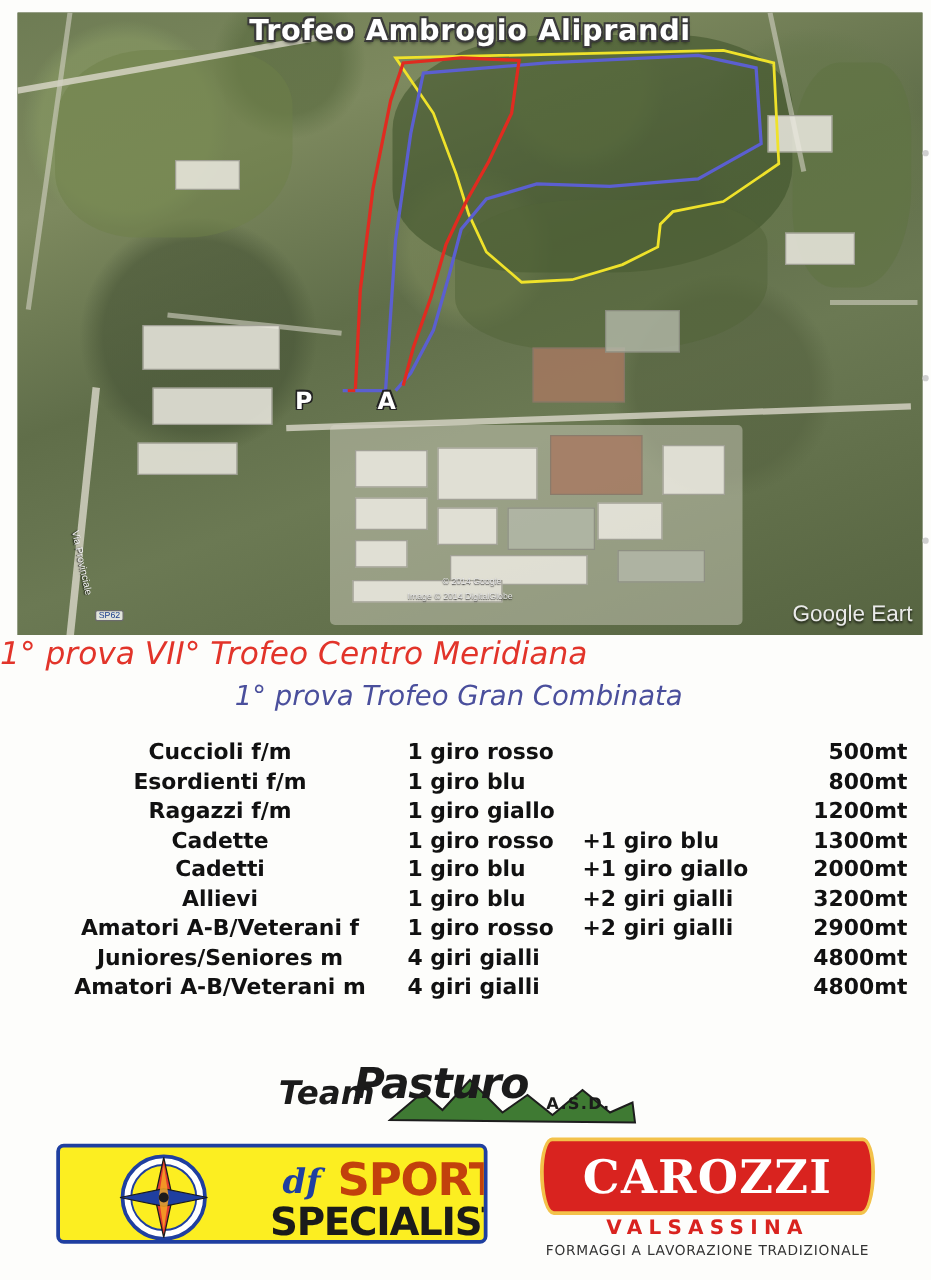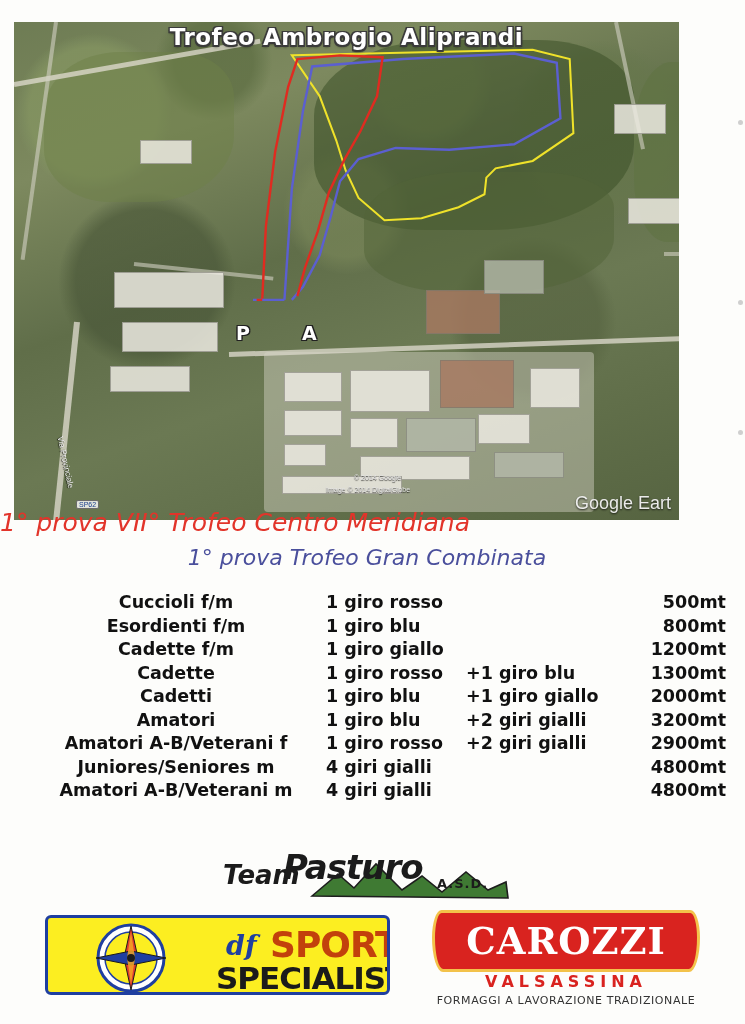--- a/index.html
+++ b/index.html
@@ -8,22 +8,22 @@
     width:745px; height:1024px;
     background:#fdfdfb;
     font-family:"Liberation Sans", sans-serif;
     overflow:hidden;
     position:relative;
   }
 
   
   .map-wrap {
     position:absolute;
-    left:14px; top:22px;
-    width:665px; height:498px;
+    left:14px; top:10px;
+    width:724px; height:498px;
     overflow:hidden;
     background:#4a5a34;
   }
   .map-photo {
     position:absolute; inset:0;
     background:
       radial-gradient(circle at 12% 18%, rgba(130,150,90,.75) 0 9%, transparent 11%),
       radial-gradient(circle at 30% 8%,  rgba(90,110,60,.7) 0 6%, transparent 9%),
       radial-gradient(circle at 62% 12%, rgba(120,140,80,.6) 0 8%, transparent 11%),
       radial-gradient(circle at 88% 22%, rgba(100,120,70,.7) 0 10%, transparent 13%),
@@ -298,39 +298,39 @@
       <td class="c-lap2"></td>
       <td class="c-dist">500mt</td>
     </tr>
     <tr>
       <td class="c-cat">Esordienti f/m</td>
       <td class="c-lap1">1 giro blu</td>
       <td class="c-lap2"></td>
       <td class="c-dist">800mt</td>
     </tr>
     <tr>
-      <td class="c-cat">Cadette f/m</td>
+      <td class="c-cat">Ragazzi f/m</td>
       <td class="c-lap1">1 giro giallo</td>
       <td class="c-lap2"></td>
       <td class="c-dist">1200mt</td>
     </tr>
     <tr>
       <td class="c-cat">Cadette</td>
       <td class="c-lap1">1 giro rosso</td>
       <td class="c-lap2">+1 giro blu</td>
       <td class="c-dist">1300mt</td>
     </tr>
     <tr>
       <td class="c-cat">Cadetti</td>
       <td class="c-lap1">1 giro blu</td>
       <td class="c-lap2">+1 giro giallo</td>
       <td class="c-dist">2000mt</td>
     </tr>
     <tr>
-      <td class="c-cat">Amatori</td>
+      <td class="c-cat">Allievi</td>
       <td class="c-lap1">1 giro blu</td>
       <td class="c-lap2">+2 giri gialli</td>
       <td class="c-dist">3200mt</td>
     </tr>
     <tr>
       <td class="c-cat">Amatori A-B/Veterani f</td>
       <td class="c-lap1">1 giro rosso</td>
       <td class="c-lap2">+2 giri gialli</td>
       <td class="c-dist">2900mt</td>
     </tr>

